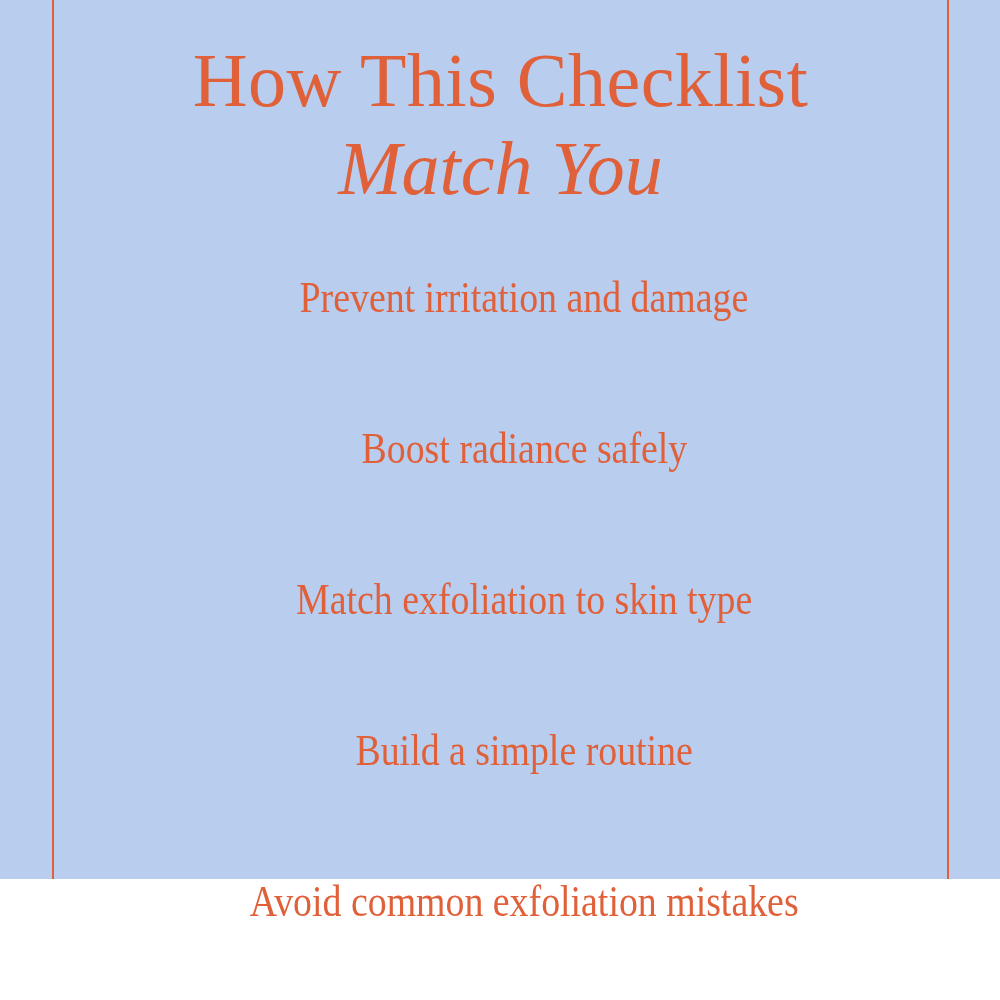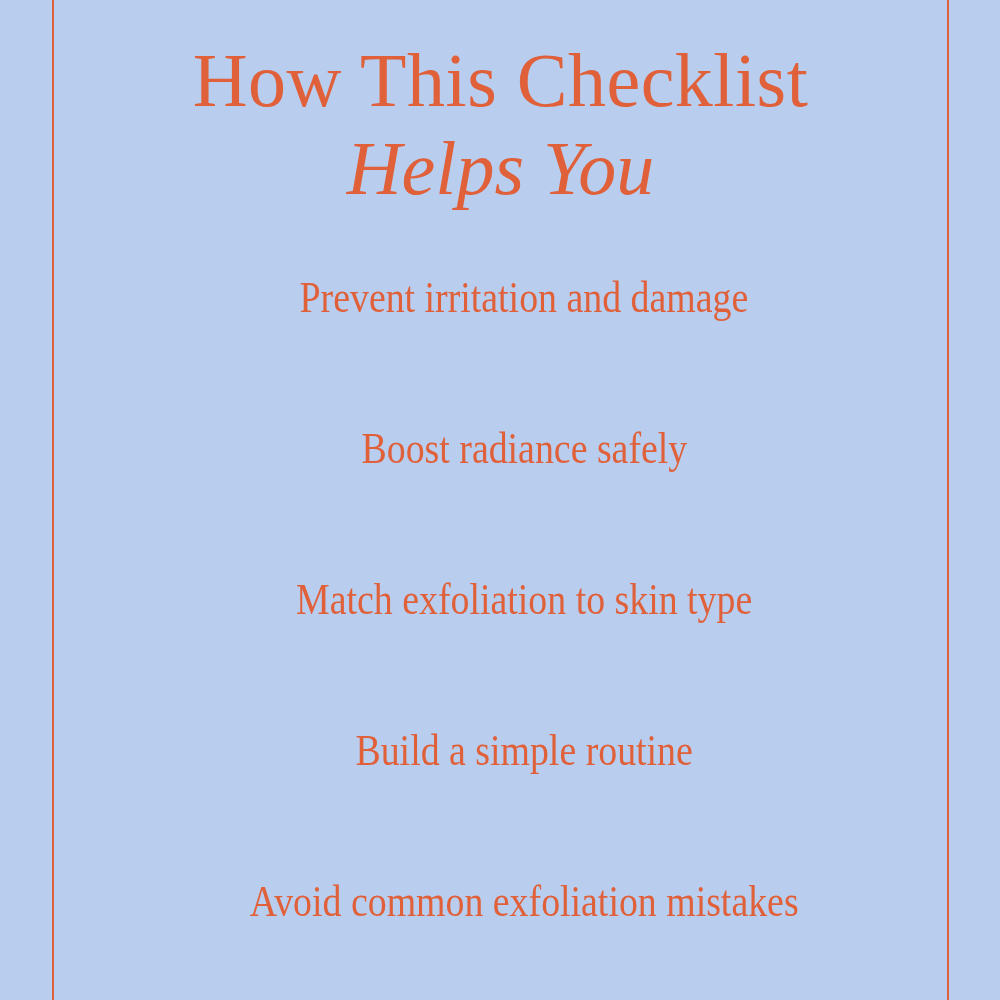--- a/index.html
+++ b/index.html
@@ -8,21 +8,21 @@
   }
   body {
     width: 1000px;
     height: 1000px;
     overflow: hidden;
     font-family: "Liberation Serif", serif;
   }
   .poster {
     position: relative;
     width: 1000px;
-    height: 1000px;
+    height: 879px;
     background: #b9cdee;
     box-sizing: border-box;
   }
   .rule {
     position: absolute;
     top: 0;
     bottom: 0;
     width: 2px;
     background: #e0603a;
   }
@@ -83,21 +83,21 @@
 
 <div class="poster">
 
   <div class="rule rule-left"></div>
   <div class="rule rule-right"></div>
 
   <div class="content">
 
     <div class="title-block">
       <div class="title-line1">How This Checklist</div>
-      <div class="title-line2">Helps You</div>
+      <div class="title-line2">Match You</div>
     </div>
 
     <div class="benefits">
       <div class="benefit">Prevent irritation and damage</div>
       <div class="benefit">Boost radiance safely</div>
       <div class="benefit">Match exfoliation to skin type</div>
       <div class="benefit">Build a simple routine</div>
       <div class="benefit">Avoid common exfoliation mistakes</div>
     </div>
 

